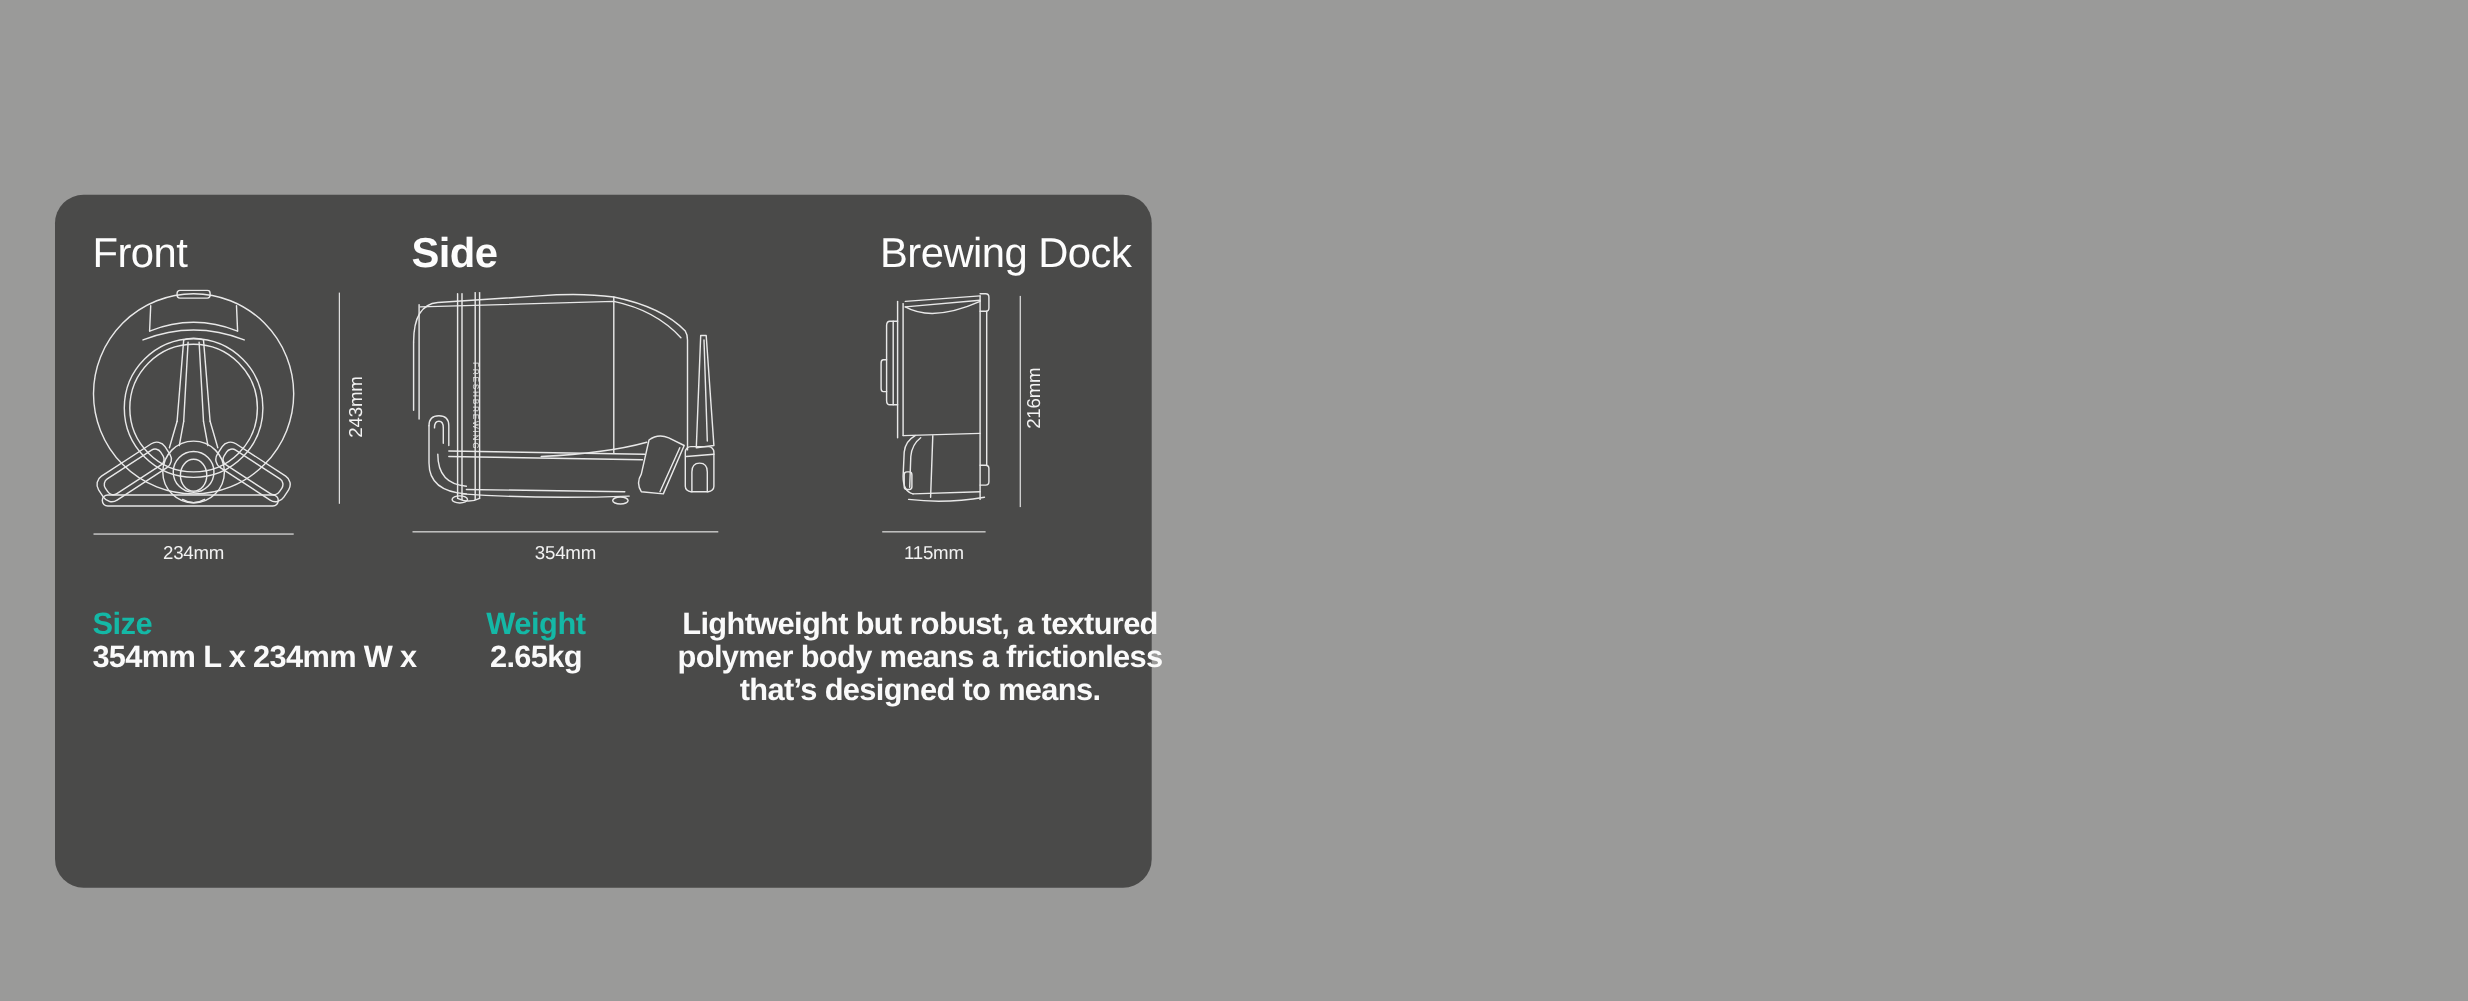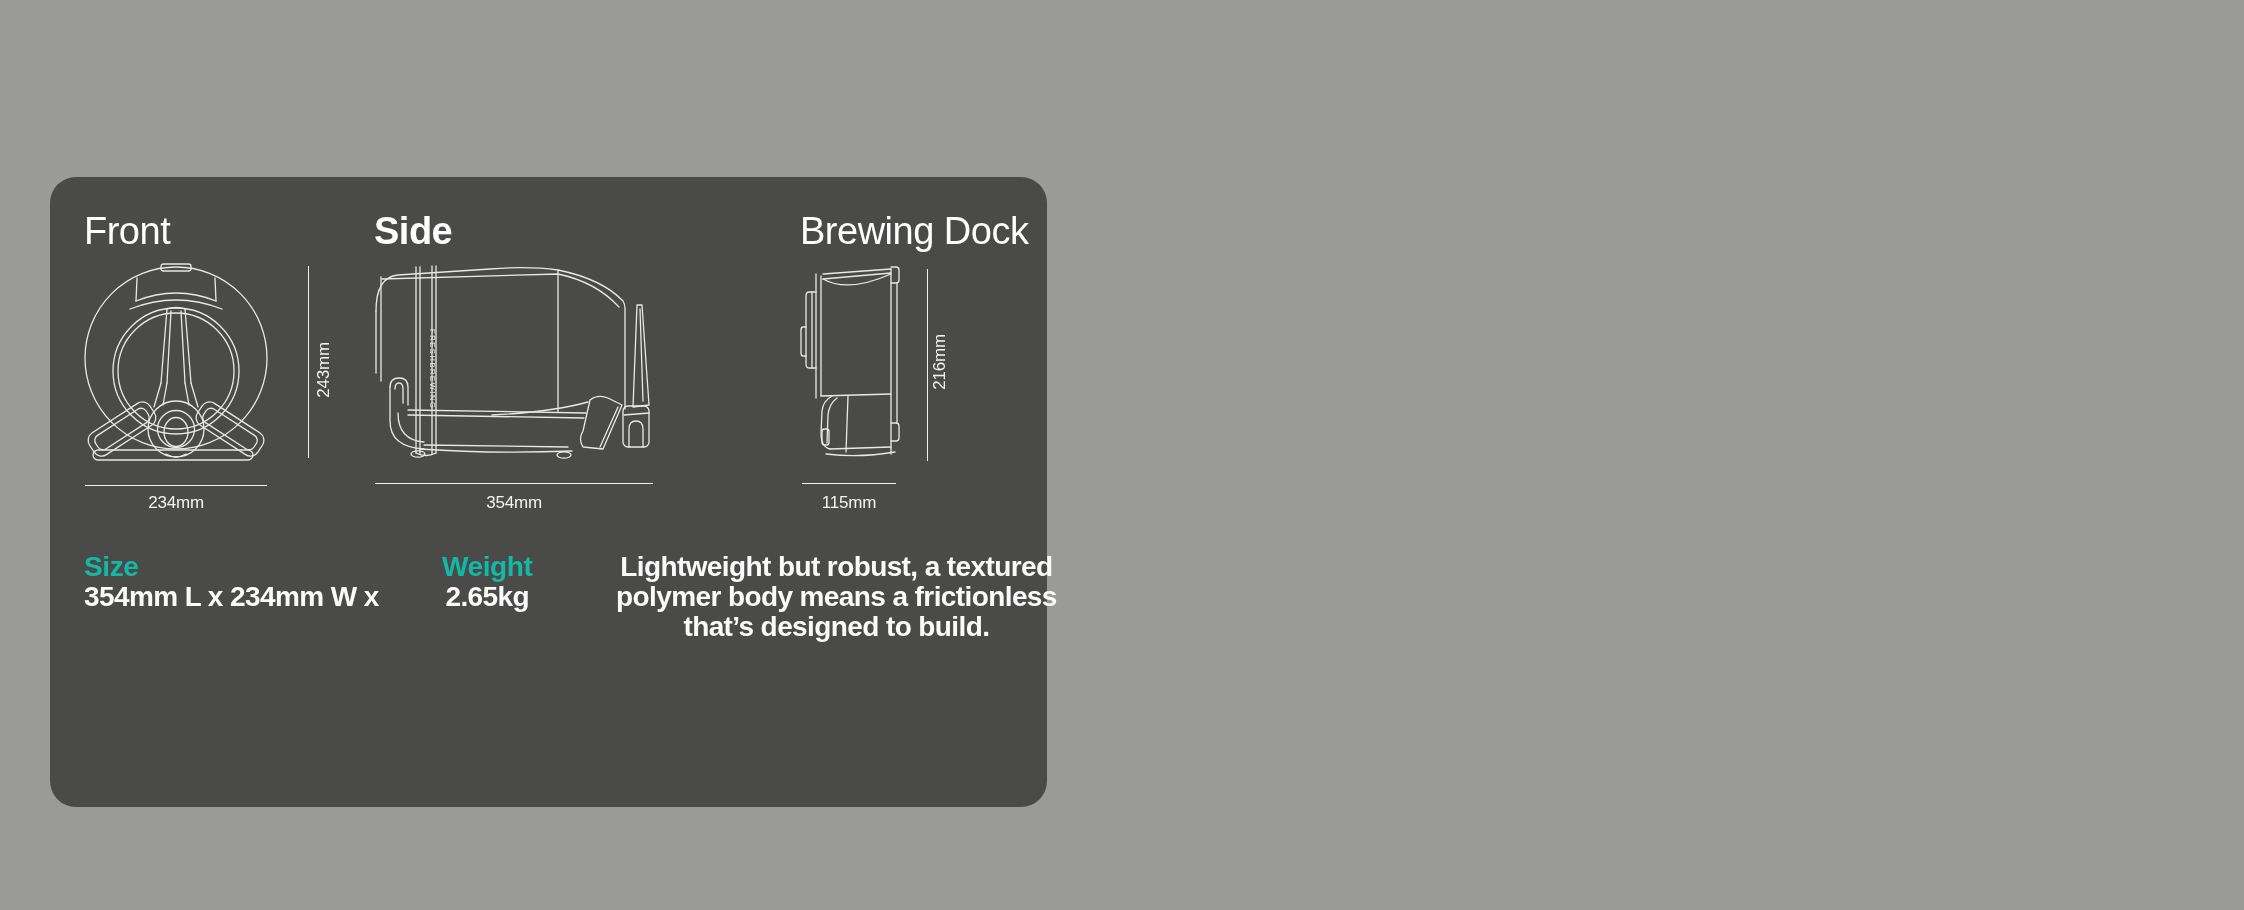--- a/index.html
+++ b/index.html
@@ -160,17 +160,17 @@
     </div>
 
     <div class="spec-col" style="left:392px;">
       <div class="spec-label">Weight</div>
       <div class="spec-line">2.65kg</div>
     </div>
 
     <div class="spec-col" style="left:566px;">
       <div class="spec-line">Lightweight but robust, a textured</div>
       <div class="spec-line">polymer body means a frictionless</div>
-      <div class="spec-line">that’s designed to build.</div>
+      <div class="spec-line">that’s designed to means.</div>
     </div>
 
   </div>
 </div>
 
 </body></html>

